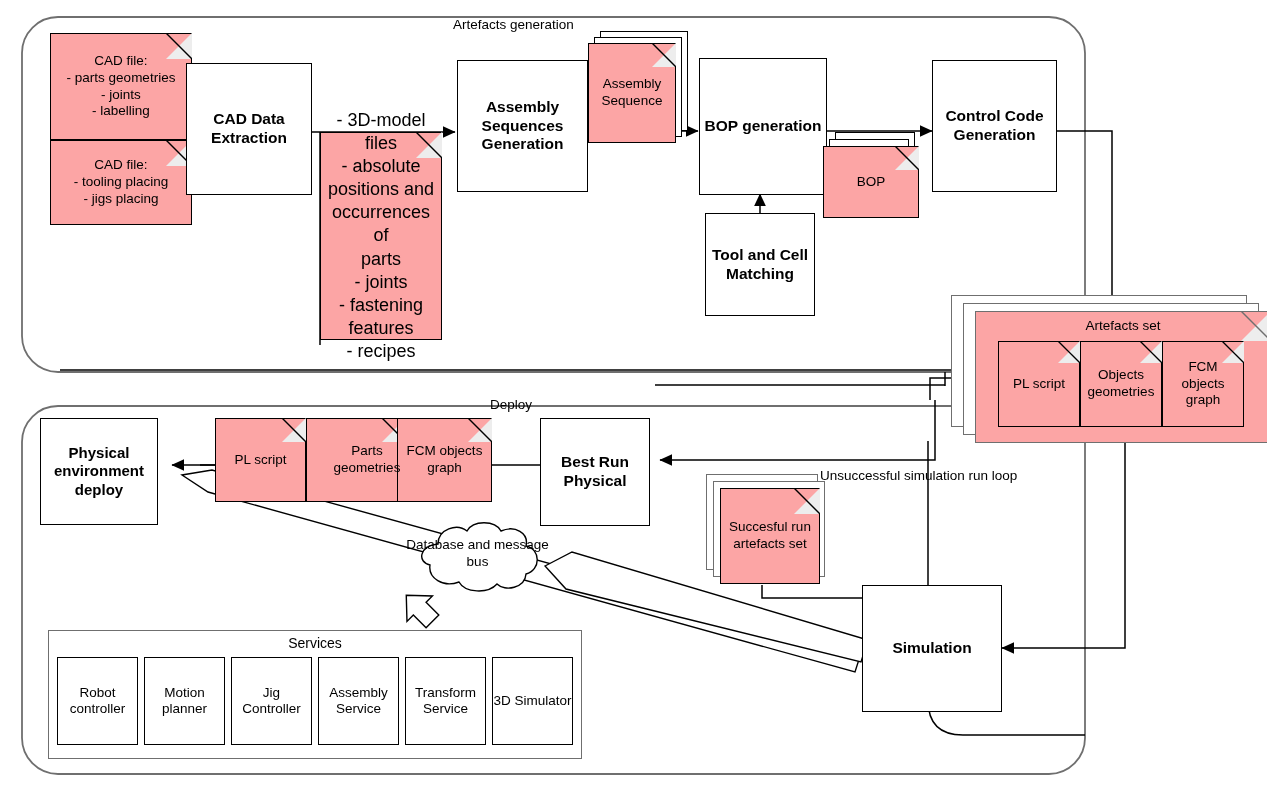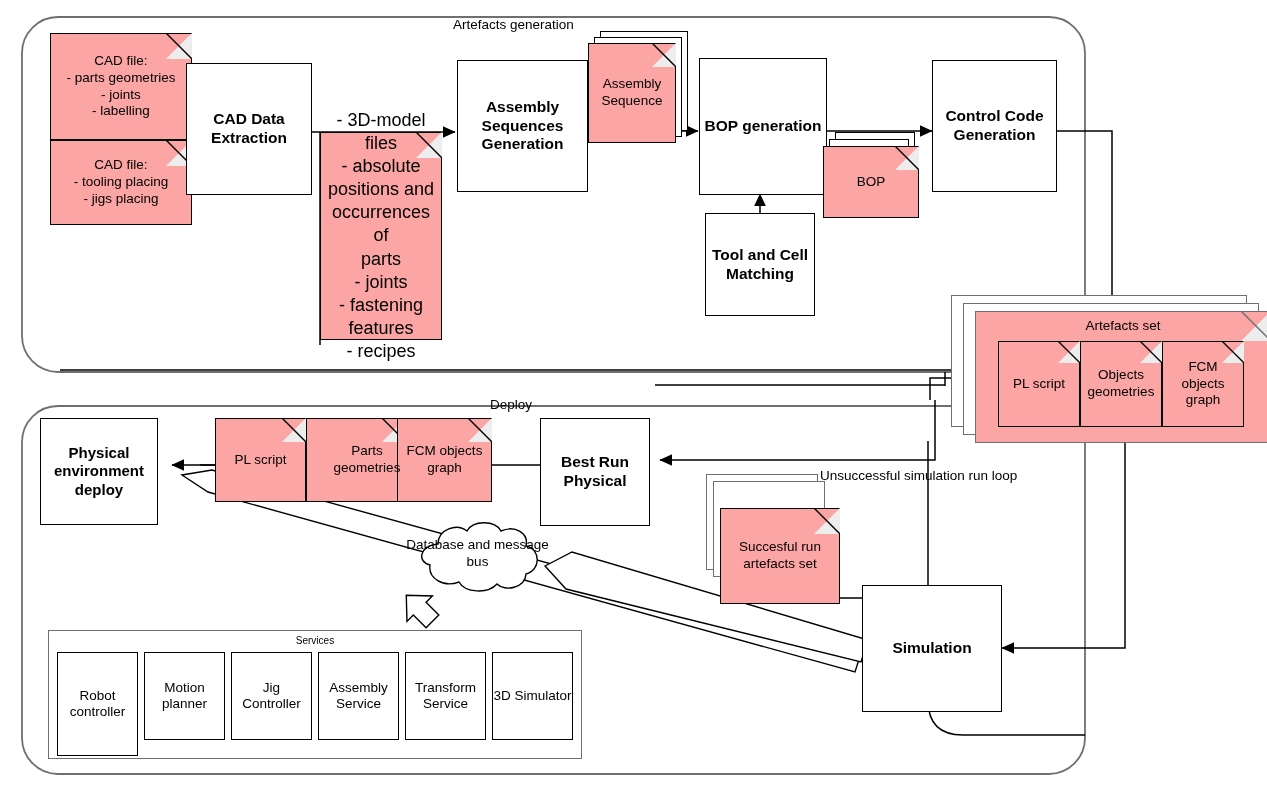--- a/index.html
+++ b/index.html
@@ -275,21 +275,21 @@
     </span>
     <span class="doclabel">FCM objects graph</span>
   </div>
 
   <div class="node proc" style="left:540px;top:418px;width:110px;height:108px;">
     <span>Best Run Physical</span>
   </div>
 
   <div class="sheet" style="left:706px;top:474px;width:112px;height:96px;border-color:#6f6f6f;"></div>
   <div class="sheet" style="left:713px;top:481px;width:112px;height:96px;border-color:#6f6f6f;"></div>
-  <div class="doc" style="--f:26px;left:720px;top:508px;width:120px;height:96px;">
+  <div class="doc" style="--f:26px;left:720px;top:488px;width:100px;height:96px;">
     <span class="fold"></span>
     <span class="foldline">
       <svg width="26" height="26">
           <path d="M0,0 L26,26" stroke="#000" stroke-width="1.4" fill="none"></path>
         </svg>
     </span>
     <span class="doclabel">Succesful run artefacts set</span>
   </div>
 
   <div class="node proc" style="left:862px;top:585px;width:140px;height:127px;">
@@ -303,23 +303,23 @@
                C120,70 100,74 92,66 C83,76 60,75 54,64
                C38,70 23,60 25,47 C12,44 14,28 33,26 Z" fill="#fff" stroke="#000" stroke-width="1.4"></path>
     </svg>
     <div style="position:absolute;left:0;right:0;top:19px;text-align:center;font-size:13.5px;line-height:1.25;">
       <span>Database and message bus</span>
     </div>
   </div>
 
   <div style="position:absolute;left:48px;top:630px;width:534px;height:129px;
               border:1.6px solid #6f6f6f;background:#fff;box-sizing:border-box;">
-    <div style="text-align:center;font-size:10px;margin-top:4px;">Services</div>
+    <div style="text-align:center;font-size:14px;margin-top:4px;">Services</div>
     <div style="display:flex;gap:6px;padding:6px 8px 0 8px;">
-      <div class="node rect" style="position:relative;flex:1;height:104px;">
+      <div class="node rect" style="position:relative;flex:1;height:88px;">
         <span>Robot controller</span>
       </div>
       <div class="node rect" style="position:relative;flex:1;height:88px;">
         <span>Motion planner</span>
       </div>
       <div class="node rect" style="position:relative;flex:1;height:88px;">
         <span>Jig Controller</span>
       </div>
       <div class="node rect" style="position:relative;flex:1;height:88px;">
         <span>Assembly Service</span>

